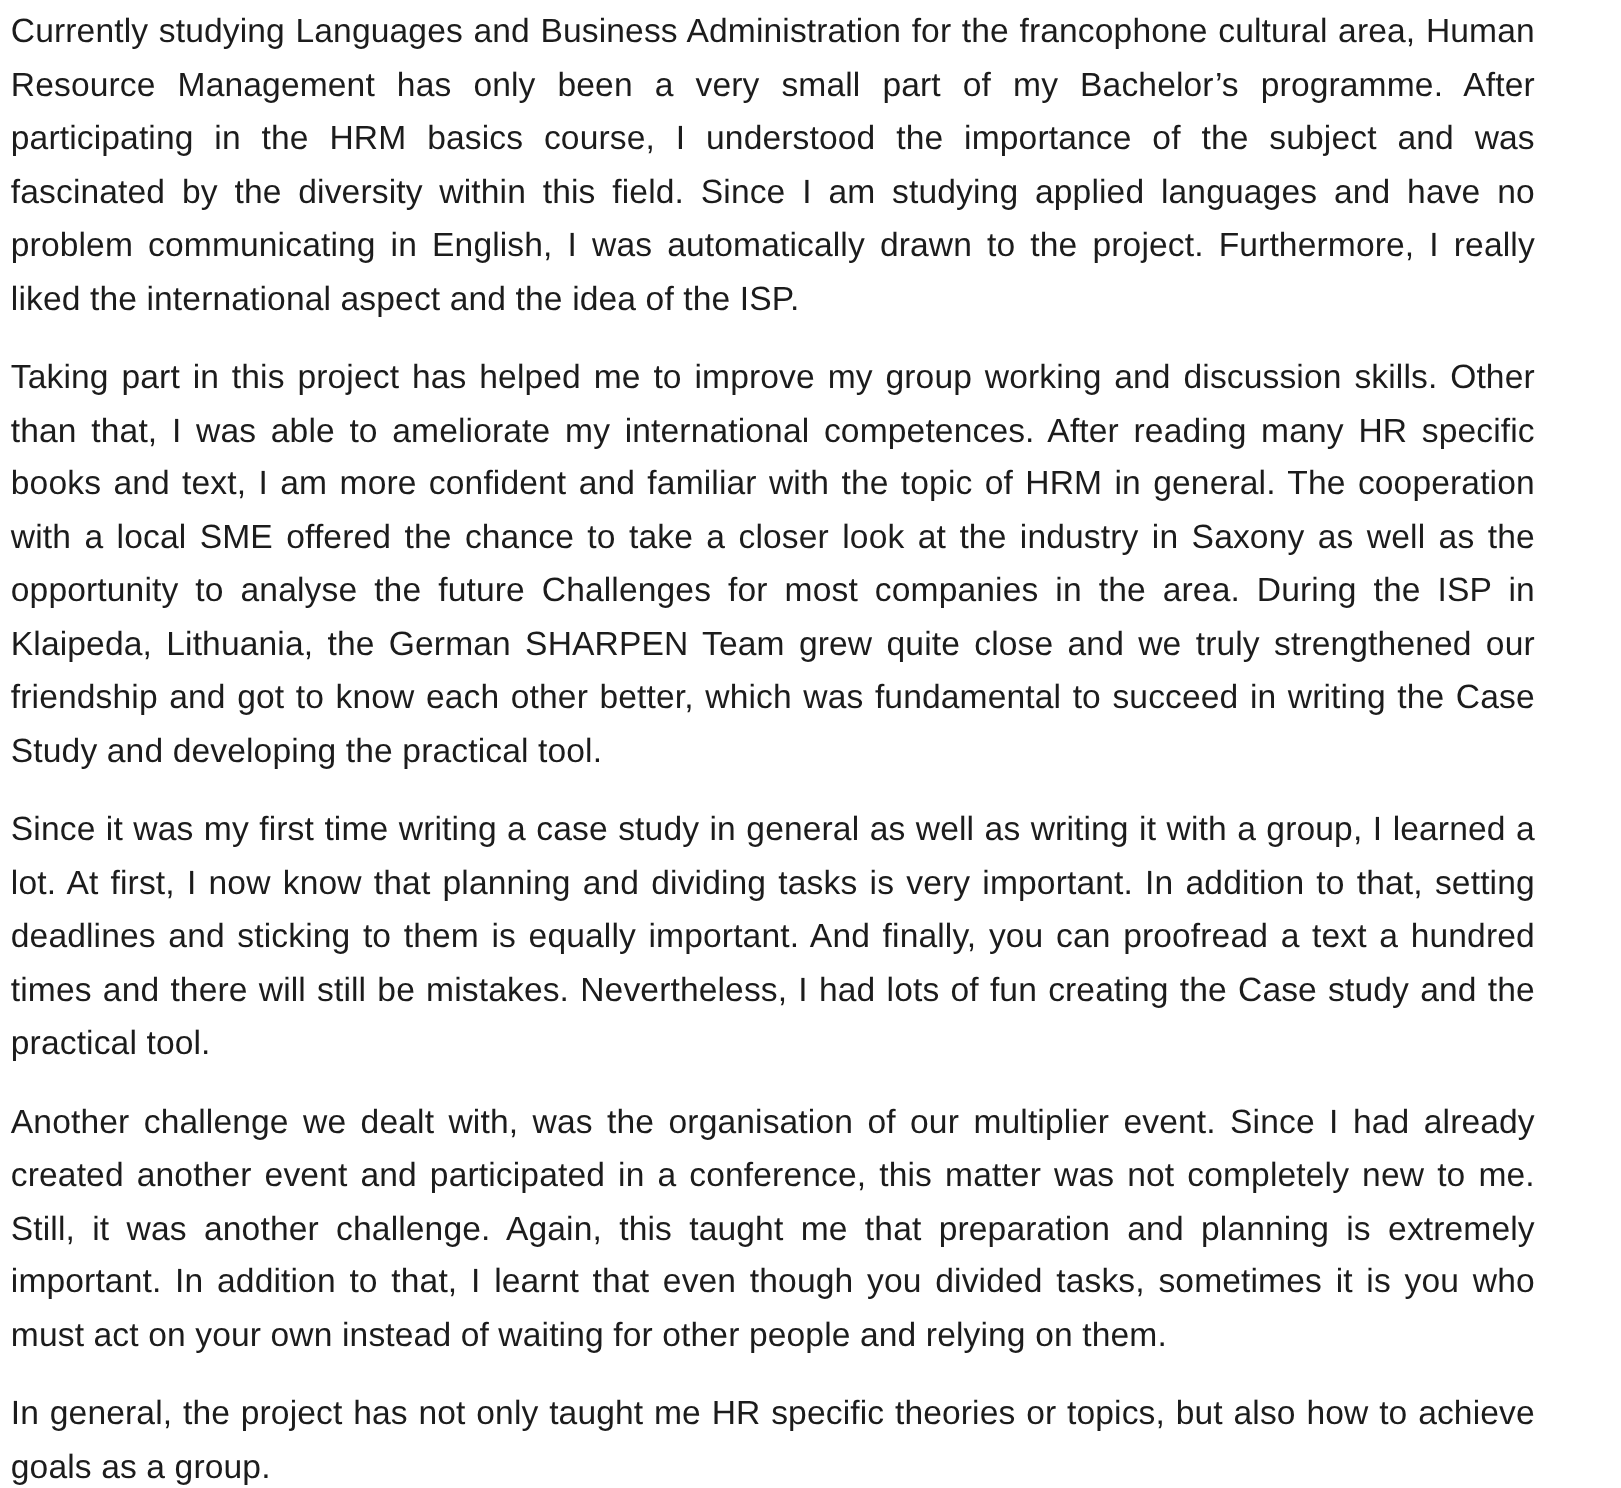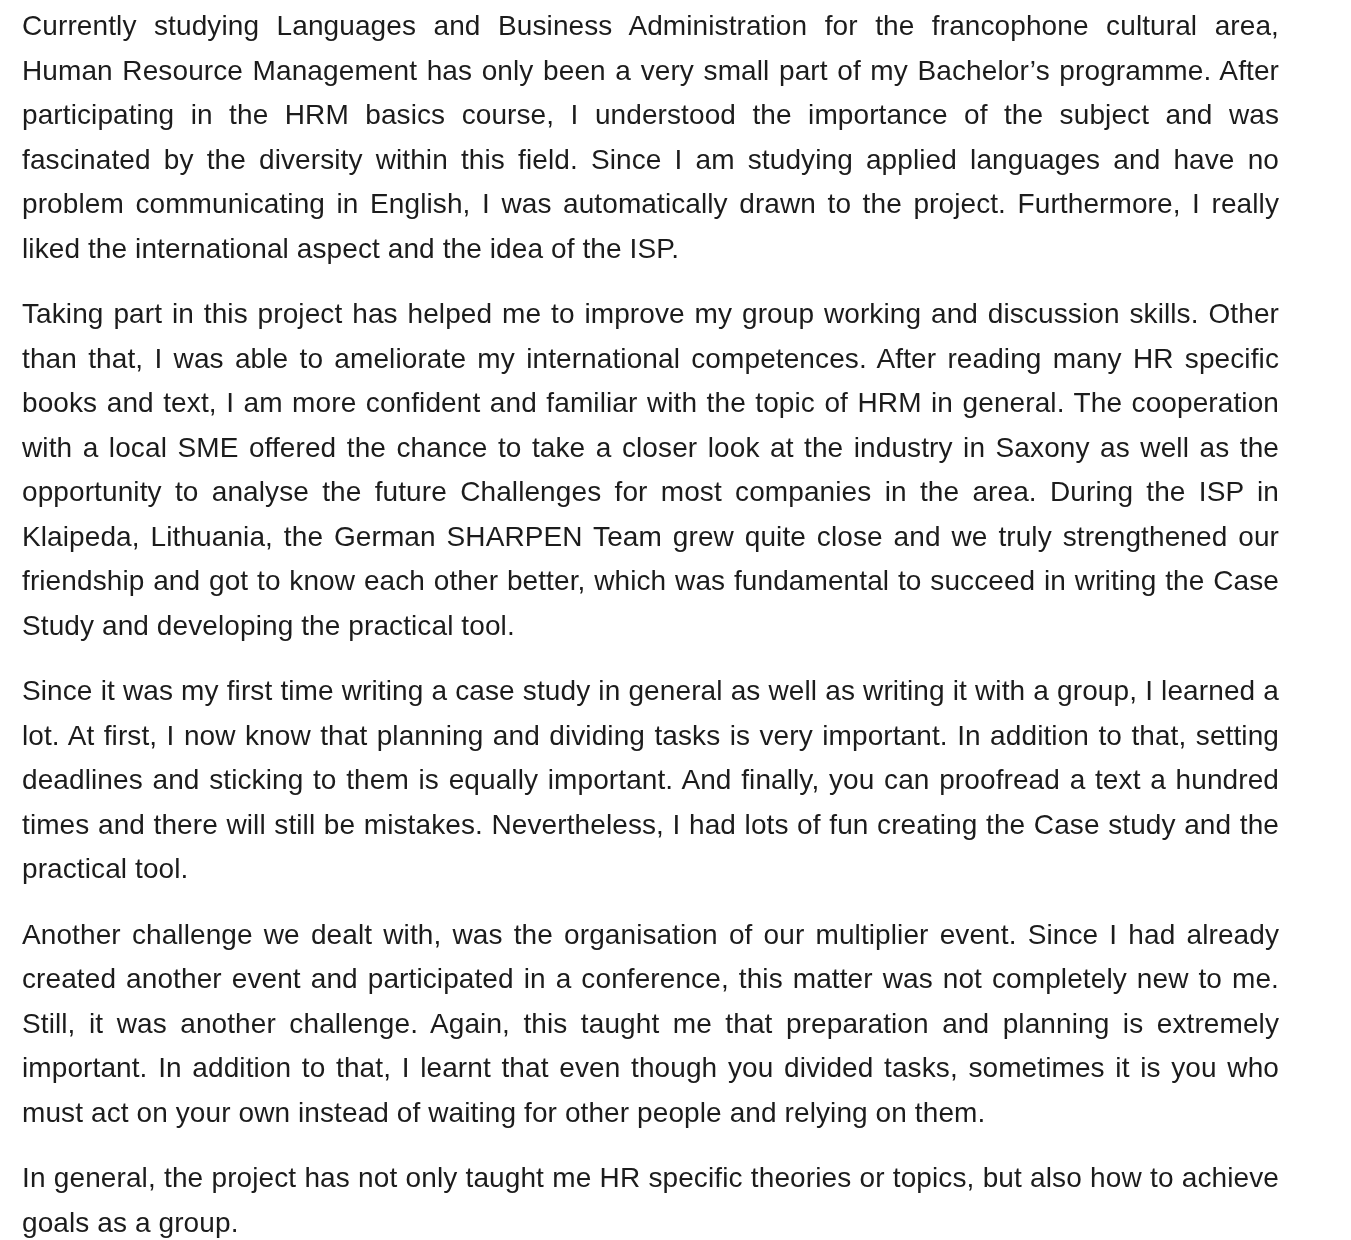--- a/index.html
+++ b/index.html
@@ -6,21 +6,21 @@
     margin: 0;
     padding: 0;
     background: #ffffff;
   }
   .page {
     position: relative;
     width: 1351px;
     height: 1240px;
     background: #ffffff;
     box-sizing: border-box;
-    padding: 4px 72px 0 22px;
+    padding: 4px 72px 0 9px;
     overflow: hidden;
     font-family: "Liberation Sans", "DejaVu Sans", sans-serif;
     color: #1c1c1c;
   }
   .para {
     margin: 0 0 21px 0;
     font-size: 28px;
     line-height: 44.5px;
     text-align: justify;
     text-justify: inter-word;

